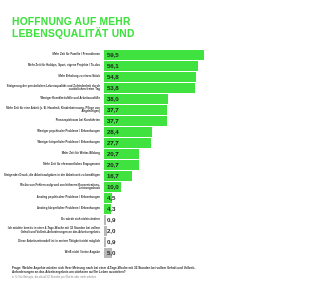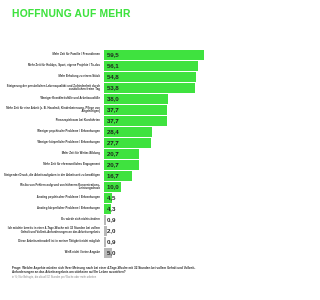--- a/index.html
+++ b/index.html
@@ -20,21 +20,21 @@
     height: 300px;
     position: relative;
     background: #ffffff;
     box-sizing: border-box;
   }
 
   
   #title-block {
     position: absolute;
     left: 12px;
-    top: 8px;
+    top: 16px;
     width: 150px;
   }
   .title-line {
     font-size: 10.3px;
     line-height: 12.2px;
     font-weight: bold;
     letter-spacing: 0.2px;
     color: #3fe23f;
     text-transform: uppercase;
     white-space: nowrap;
@@ -128,20 +128,21 @@
     color: #8d8d8d;
   }
 </style>
 </head>
 <body>
 
 <div id="page">
 
   <div id="title-block">
     <div class="title-line">HOFFNUNG AUF MEHR</div>
+    <div class="title-line">LEBENSQUALITÄT UND</div>
   </div>
 
   <div id="side-credit">Grafik: Statista / Quelle: Hans-Böckler-Stiftung</div>
 
   <div id="chart">
       <div class="row">
         <div class="row-label">Mehr Zeit für Familie / Freundinnen</div>
         <div class="bar-area">
           <div class="bar" style="width: 100.158px;"></div>
           <div class="bar-value">59,5</div>

